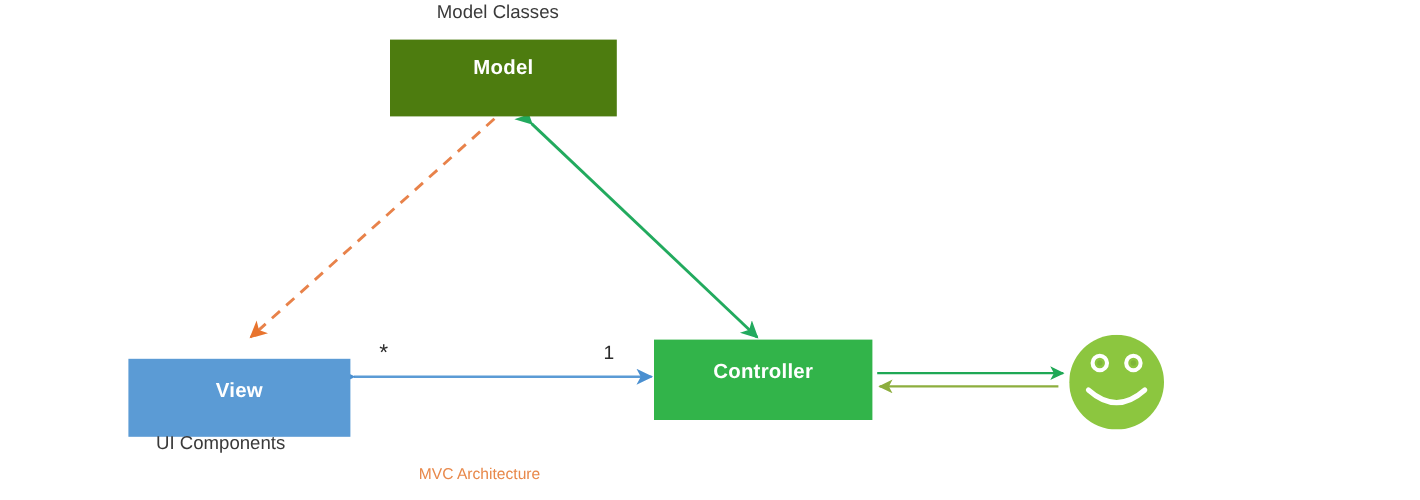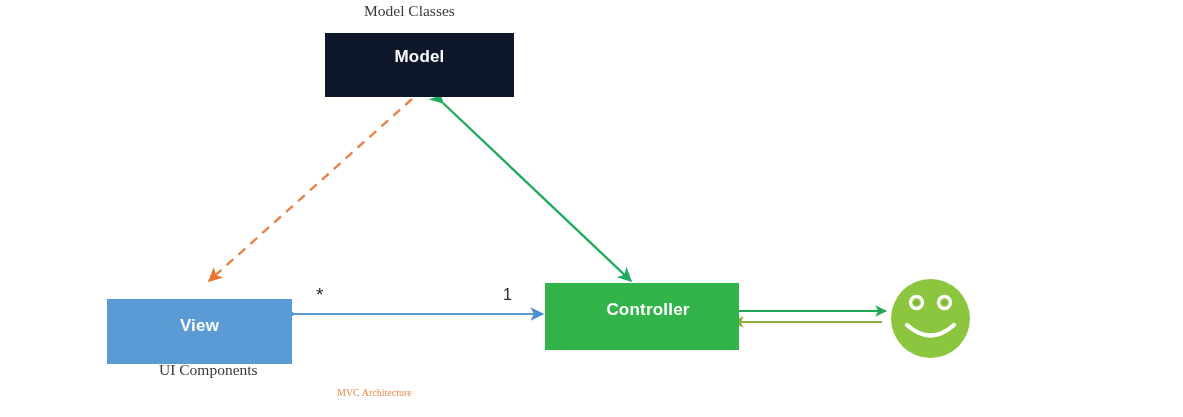--- a/index.html
+++ b/index.html
@@ -33,66 +33,63 @@
     color: #ffffff;
     font-size: 17px;
     font-weight: bold;
     letter-spacing: .2px;
   }
   #model-box {
     left: 325px;
     top: 33px;
     width: 189px;
     height: 64px;
-    background: #0f172a;
+    background: #4d7c0f;
   }
   #model-box .node-label { margin-top: -16px; }
   #view-box {
     left: 107px;
     top: 283px;
     width: 185px;
     height: 65px;
     background: #5B9BD5;
     margin-top: 16px;
   }
   #view-box .node-label { margin-top: -12px; }
   #controller-box {
     left: 545px;
     top: 283px;
     width: 182px;
     height: 67px;
     background: #32B44A;
-    padding-left: 12px;
   }
   #controller-box .node-label { margin-top: -14px; }
   .caption {
     position: absolute;
     color: #3a3a3a;
     font-size: 15.5px;
     white-space: nowrap;
-    font-family: Liberation Serif, serif;
   }
   #model-classes-caption {
     left: 364px;
     top: 2px;
   }
   #ui-components-caption {
     left: 130px;
     top: 361px;
-    margin-left: 29px;
   }
   #request-relay-caption {
     left: 567px;
     top: 364px;
   }
   #mvc-architecture-caption {
-    left: 337px;
+    left: 349px;
     top: 387px;
     color: #E8884A;
-    font-size: 10px;
+    font-size: 13px;
   }
   .multiplicity {
     position: absolute;
     color: #2b2b2b;
     font-size: 16px;
     font-weight: normal;
     white-space: nowrap;
   }
   #multiplicity-star {
     left: 316px;

